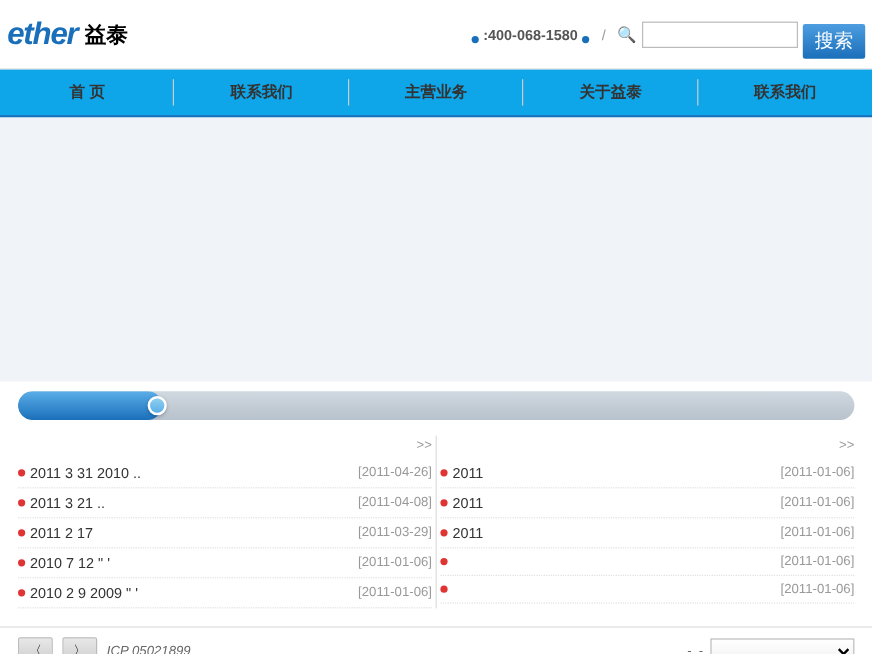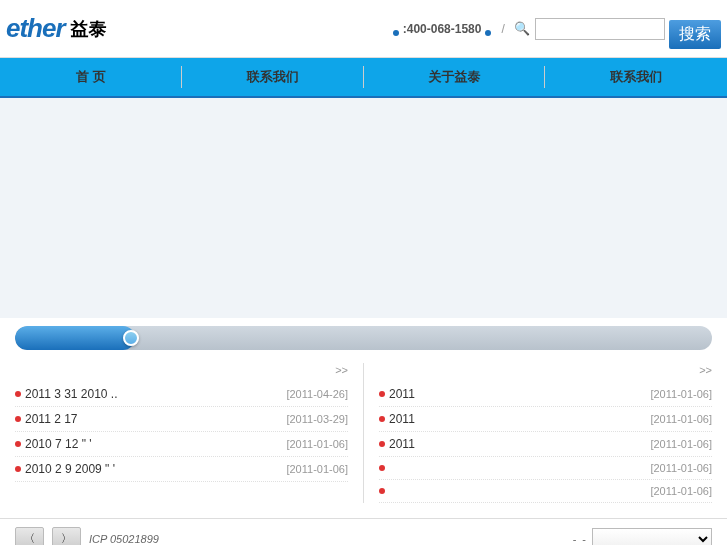--- a/index.html
+++ b/index.html
@@ -160,21 +160,21 @@
       background: linear-gradient(to bottom, #8ecfef, #5baee8);
       border-radius: 50%;
       border: 2px solid #fff;
       box-shadow: 0 1px 3px rgba(0,0,0,0.3);
     }
 
     
     #content-area {
       display: flex;
       padding: 5px 15px 10px;
-      gap: 15px;
+      gap: 3px;
     }
 
     .content-col {
       flex: 1;
     }
 
     .col-more {
       text-align: right;
       color: #1a6fba;
       font-size: 12px;
@@ -295,20 +295,23 @@
 
 <nav id="nav">
   <ul class="nav-list">
     <li>
         <a>首 页</a>
       </li>
     <li>
         <a>联系我们</a>
       </li>
     <li>
+        <a>主营业务</a>
+      </li>
+    <li>
         <a>关于益泰</a>
       </li>
     <li>
         <a>联系我们</a>
       </li>
   </ul>
 </nav>
 
 <div id="main">
 
@@ -325,20 +328,25 @@
     <div class="content-col">
       <div class="col-more"></div>
       <ul class="news-list">
         <li class="news-item">
           <span class="news-bullet"></span>
           <span class="news-text">2011 3 31  2010 ..</span>
           <span class="news-date">[2011-04-26]</span>
         </li>
         <li class="news-item">
           <span class="news-bullet"></span>
+          <span class="news-text">2011 3 21  ..</span>
+          <span class="news-date">[2011-04-08]</span>
+        </li>
+        <li class="news-item">
+          <span class="news-bullet"></span>
           <span class="news-text">2011 2 17</span>
           <span class="news-date">[2011-03-29]</span>
         </li>
         <li class="news-item">
           <span class="news-bullet"></span>
           <span class="news-text">2010 7 12  " '</span>
           <span class="news-date">[2011-01-06]</span>
         </li>
         <li class="news-item">
           <span class="news-bullet"></span>

